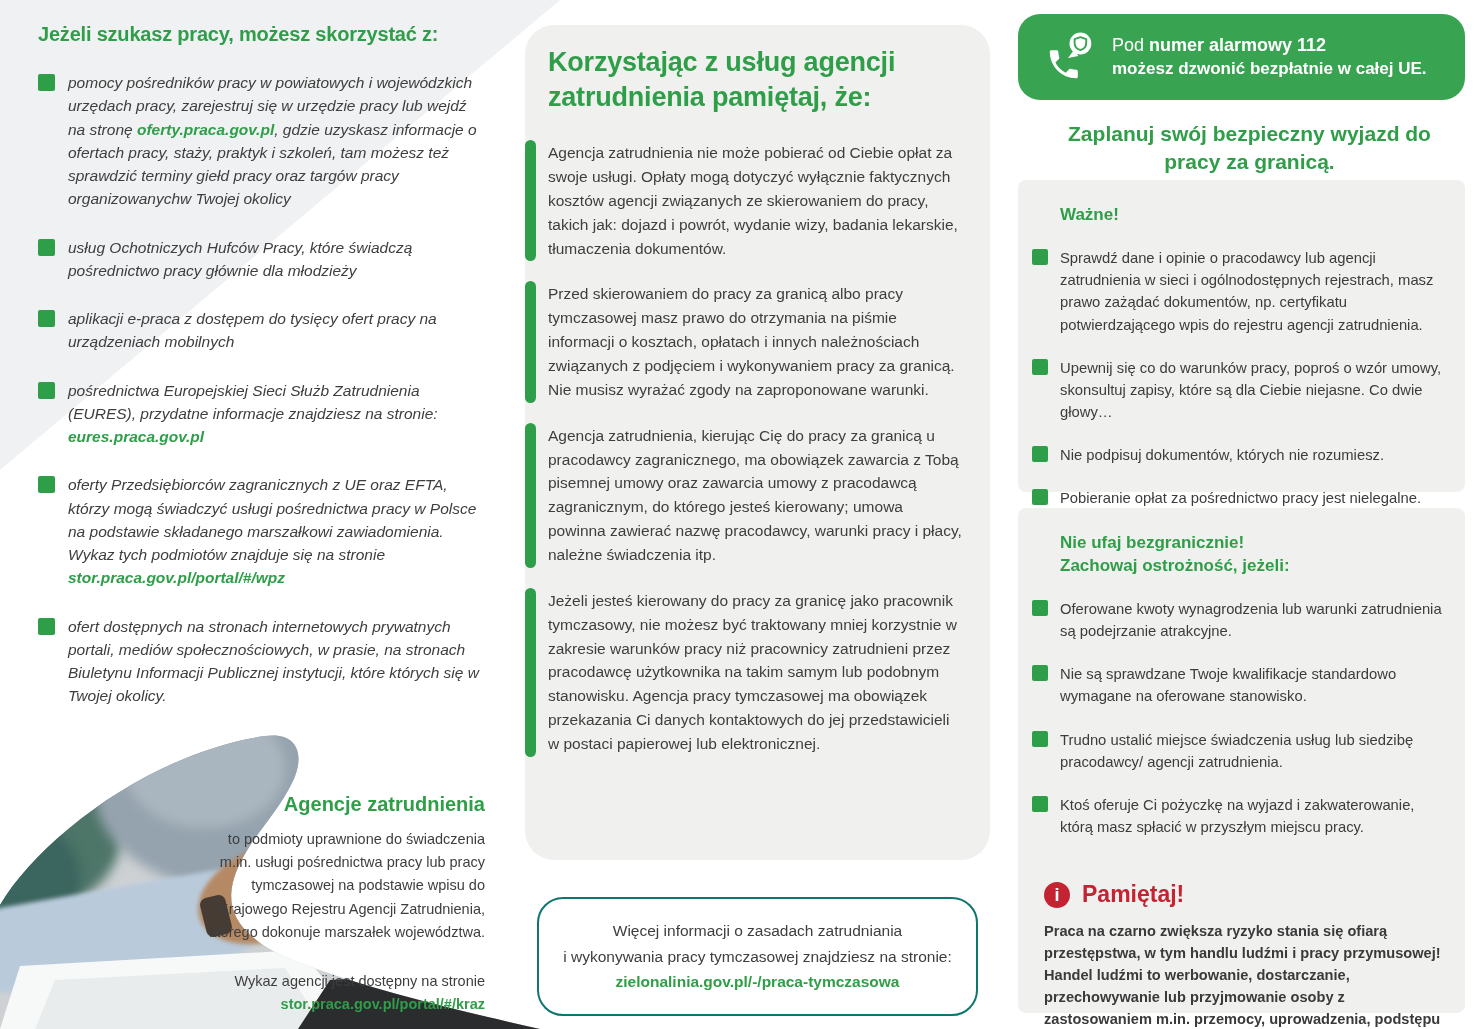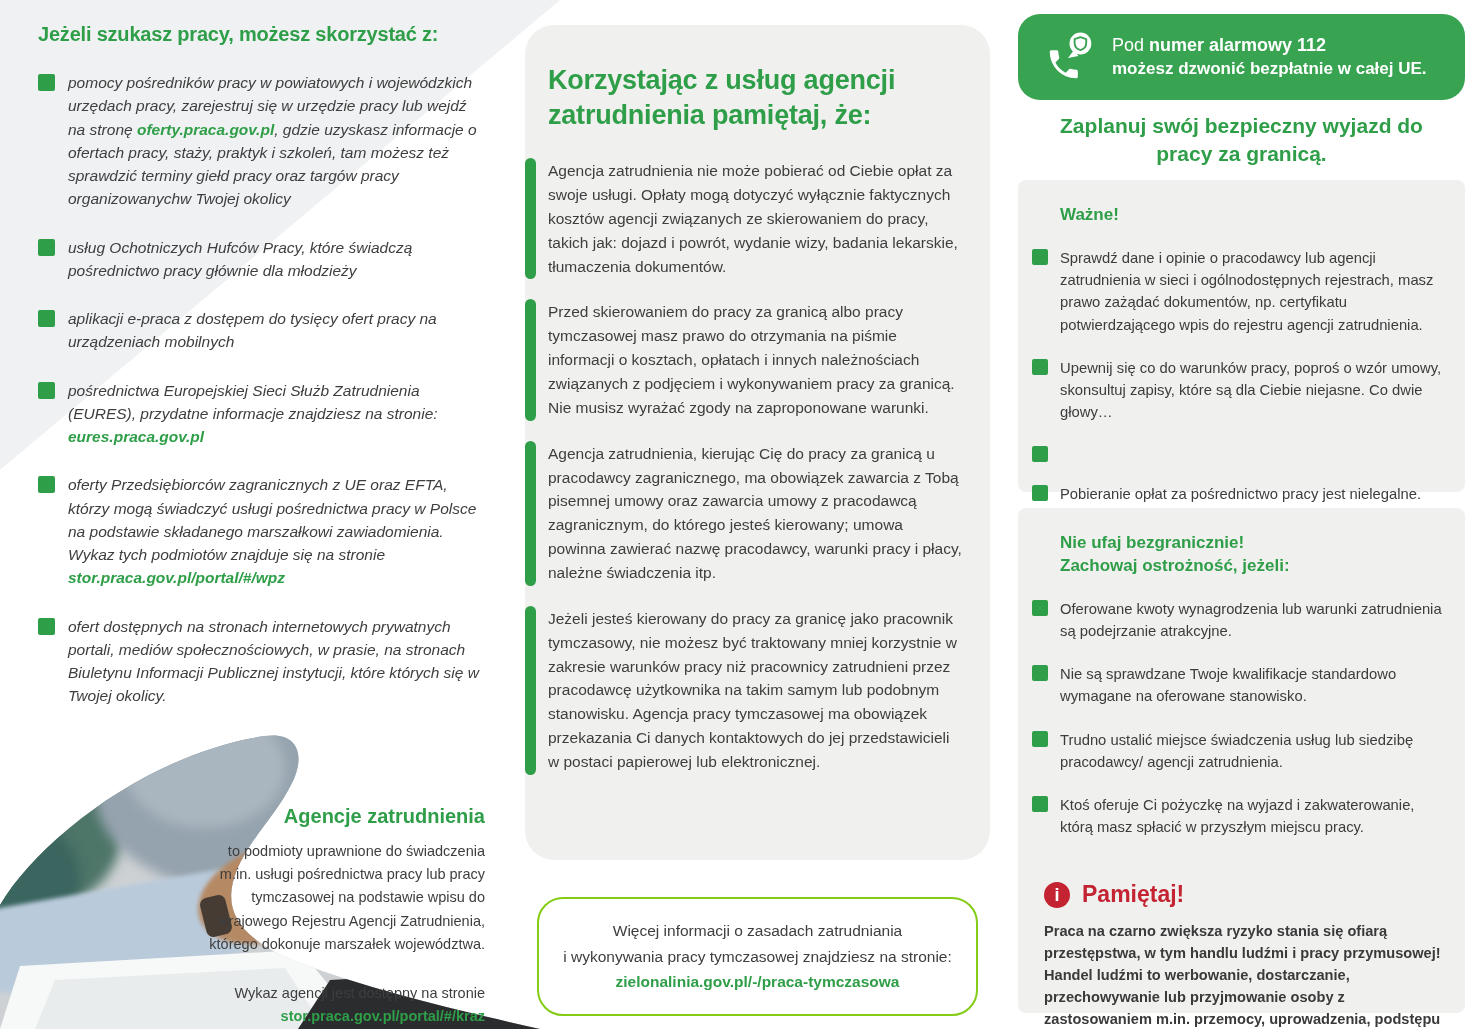--- a/index.html
+++ b/index.html
@@ -19,46 +19,46 @@
   .bullet-list{list-style:none;margin:0;padding:0;}
   .bullet-list li{display:flex;gap:13px;margin-bottom:25px;}
   .sq{flex:0 0 17px;width:17px;height:17px;margin-top:3px;background:#2f9e48;border-radius:2px;}
   .bullet-list p{margin:0;font-size:15.5px;line-height:1.5;max-width:416px;font-style:italic;}
 
   
   .photo-wrap{position:absolute;left:0;top:728px;width:540px;height:301px;z-index:1;}
 
   
   .agencies{position:absolute;left:200px;top:792px;width:285px;text-align:right;z-index:3;}
-  .agencies h2{margin:13px 0 12px;font-size:20px;color:#2f9e48;}
+  .agencies h2{margin:1px 0 12px;font-size:20px;color:#2f9e48;}
   .agencies p{margin:0;font-size:14.5px;line-height:1.6;color:#3e3e3e;}
   .agencies .agencies-note{margin-top:26px;}
 
   
   .mid-box{position:absolute;left:525px;top:25px;width:465px;height:835px;
     background:#f0f0ef;border-radius:29px;box-sizing:border-box;
-    padding:38px 26px 0 23px;z-index:2;}
+    padding:20px 26px 0 23px;z-index:2;}
   .mid-box h2{margin:0 0 27px;font-size:27px;line-height:1.28;color:#2f9e48;letter-spacing:-.2px;}
   .rule{position:relative;margin:0 0 22px;font-size:15.5px;line-height:1.54;color:#3e3e3e;}
   .rule::before{content:"";position:absolute;left:-23px;top:-1px;bottom:-1px;width:11px;
     background:#2f9e48;border-radius:7px;}
   .info-box{position:absolute;left:537px;top:897px;width:441px;height:119px;
-    box-sizing:border-box;border:2px solid #84cc16;border-radius:26px;background:#fff;
+    box-sizing:border-box;border:2px solid #0f766e;border-radius:26px;background:#fff;
     display:flex;align-items:center;justify-content:center;text-align:center;z-index:2;}
   .info-box p{margin:0;font-size:15.5px;line-height:1.65;color:#3e3e3e;}
 
   
   .col-right{position:absolute;left:1018px;top:0;width:447px;height:1029px;z-index:2;}
   .banner{position:absolute;left:0;top:14px;width:447px;height:86px;background:#38a351;
     border-radius:22px;display:flex;align-items:center;box-sizing:border-box;padding-left:24px;}
   .banner-text{margin-left:16px;color:#fff;}
   .banner-line1{font-size:18px;line-height:1.2;}
   .banner-line1 strong{font-weight:700;}
   .banner-line2{font-size:17px;font-weight:600;margin-top:2px;}
-  .plan-heading{position:absolute;left:0;top:112px;width:447px;margin:0;padding:0 30px;
+  .plan-heading{position:absolute;left:0;top:112px;width:447px;margin:8px;padding:0 30px;
     box-sizing:border-box;text-align:center;font-size:21px;line-height:1.35;color:#2f9e48;}
   .gray-box{position:absolute;left:0;width:447px;background:#f0f0ef;border-radius:8px;
     box-sizing:border-box;padding:24px 20px 6px 14px;}
   .gray-box h3{margin:0 0 20px 28px;font-size:17px;line-height:1.35;color:#2f9e48;}
   .gray-box ul{list-style:none;margin:0;padding:0;}
   .gray-box li{display:flex;gap:12px;margin-bottom:21px;}
   .gray-box .sq{flex:0 0 16px;width:16px;height:16px;margin-top:2px;}
   .gray-box li p{margin:0;font-size:14.8px;line-height:1.5;color:#3c3c3c;}
   .box-important{top:180px;height:312px;}
   .box-caution{top:508px;height:383px;}
@@ -187,20 +187,21 @@
         <li>
             <span class="sq"></span>
             <p>Sprawdź dane i opinie o pracodawcy lub agencji zatrudnienia w sieci i ogólnodostępnych rejestrach, masz prawo zażądać dokumentów, np. certyfikatu potwierdzającego wpis do rejestru agencji zatrudnienia.</p>
           </li>
         <li>
             <span class="sq"></span>
             <p>Upewnij się co do warunków pracy, poproś o wzór umowy, skonsultuj zapisy, które są dla Ciebie niejasne. Co dwie głowy…</p>
           </li>
         <li>
             <span class="sq"></span>
+            <p>Nie podpisuj dokumentów, których nie rozumiesz.</p>
           </li>
         <li>
             <span class="sq"></span>
             <p>Pobieranie opłat za pośrednictwo pracy jest nielegalne.</p>
           </li>
       </ul>
     </div>
 
     <div class="gray-box box-caution">
       <h3>

